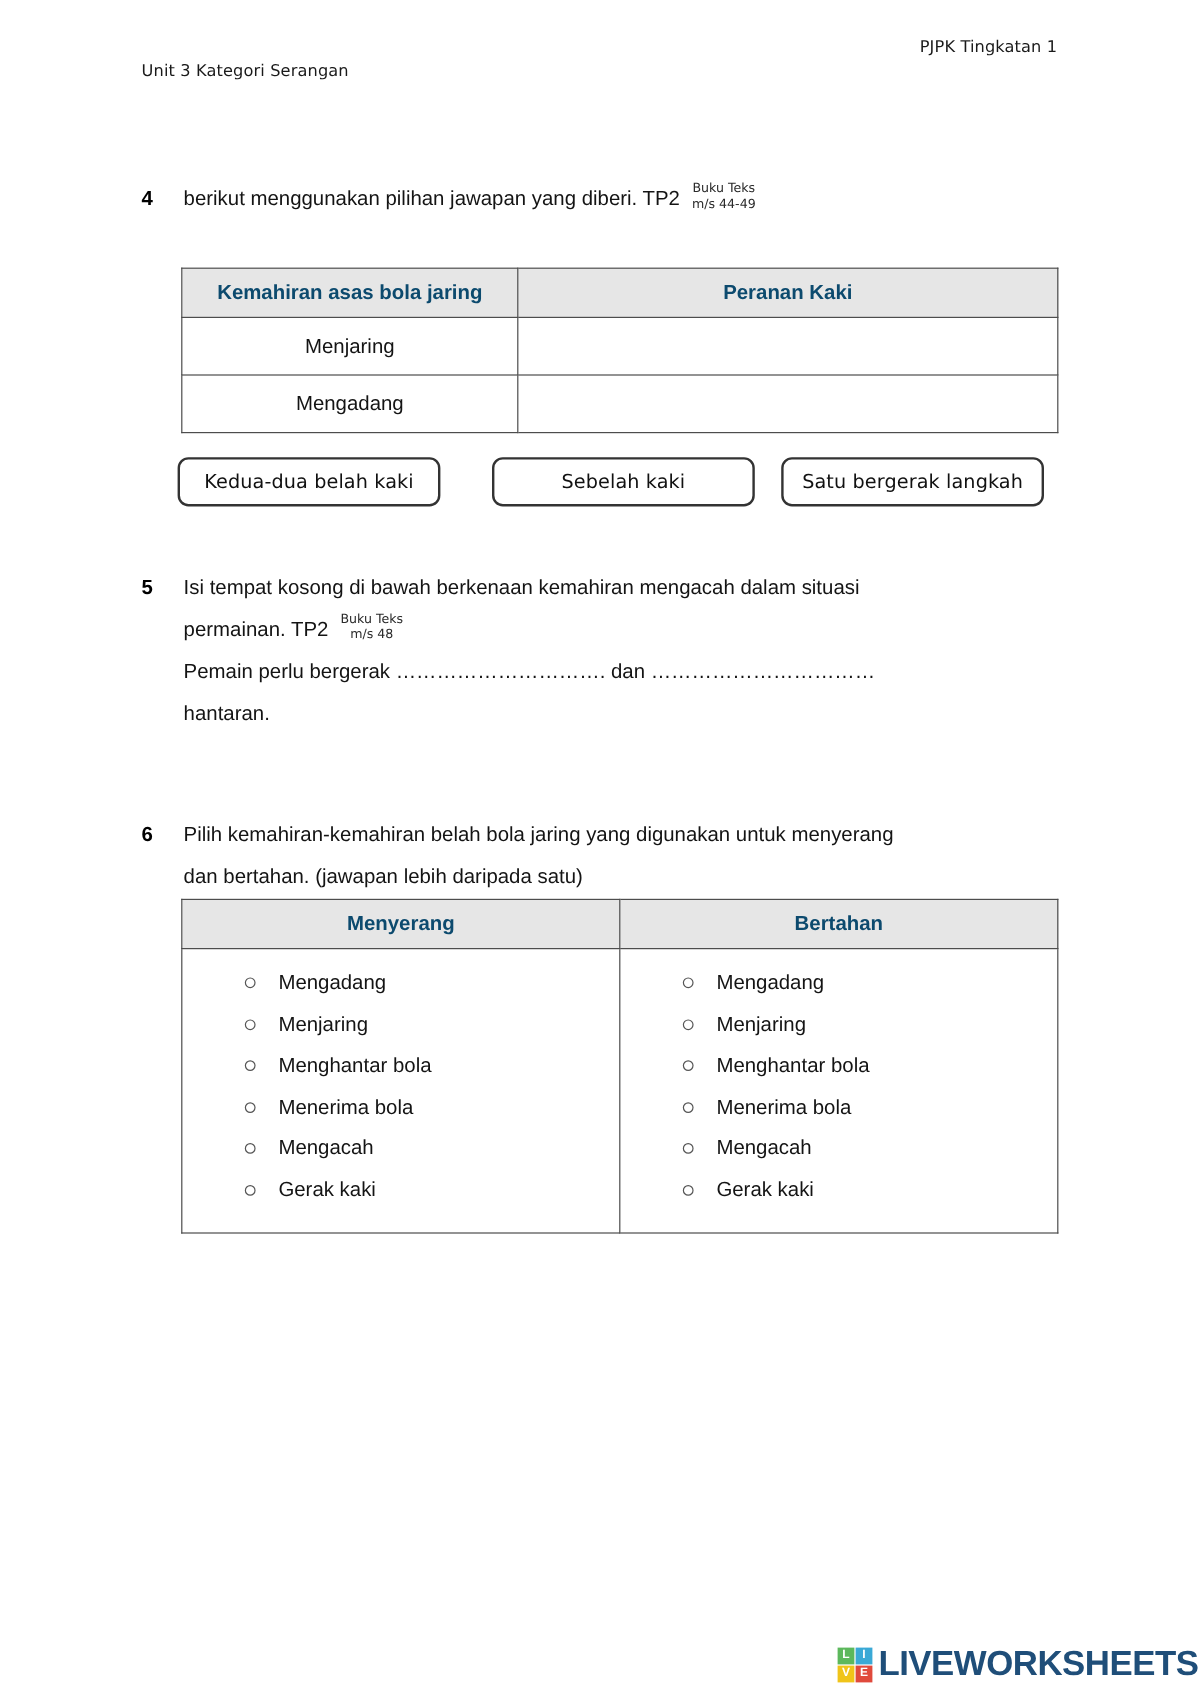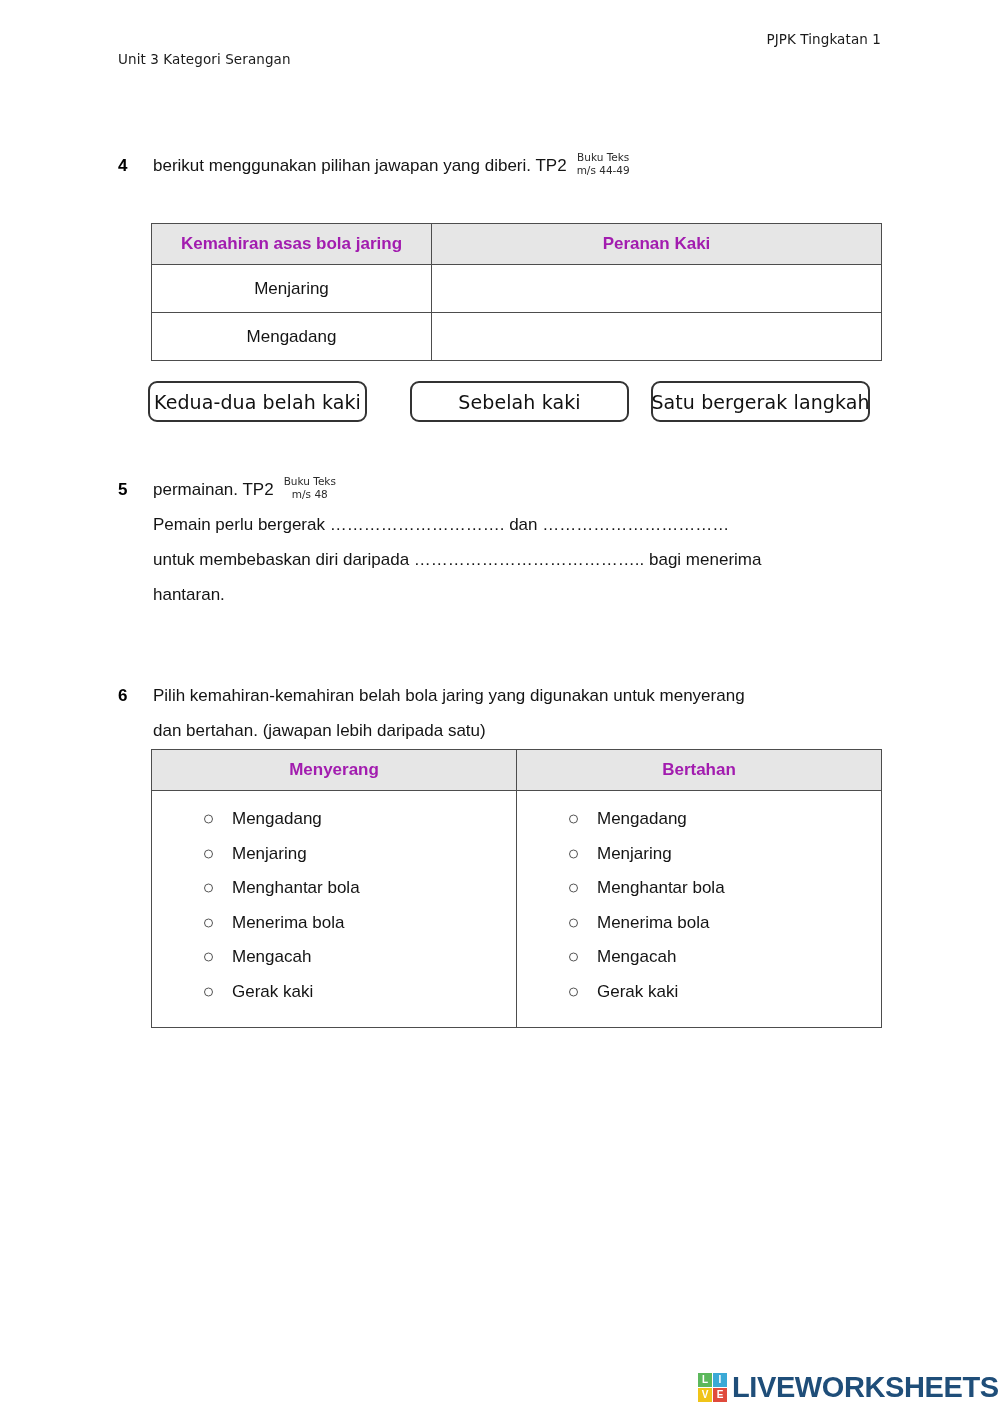--- a/index.html
+++ b/index.html
@@ -95,21 +95,21 @@
     border: 1px solid #4d4d4d;
     padding: 0;
     vertical-align: middle;
   }
   table.wsheet th {
     background: #e6e6e6;
     font-weight: bold;
     text-align: center;
     font-size: 17px;
     line-height: 24px;
-    color: #a21caf;
+    color: #0c4a6e;
     padding: 8px 4px;
   }
   table.wsheet td.centered {
     text-align: center;
     font-size: 17px;
     color: #141414;
   }
 
   
   #t-q4 {
@@ -134,21 +134,21 @@
     top: 0;
     height: 41px;
     border: 2px solid #333333;
     border-radius: 9px;
     background: #ffffff;
     box-sizing: border-box;
     display: flex;
     align-items: center;
     justify-content: center;
     font-family: "DejaVu Sans", sans-serif;
-    font-size: 19px;
+    font-size: 16px;
     color: #111111;
     letter-spacing: .1px;
     white-space: nowrap;
   }
   #opt-0 { left: 0px;   width: 219px; }
   #opt-1 { left: 262px; width: 219px; }
   #opt-2 { left: 503px; width: 219px; }
 
   
   #t-q6 {
@@ -267,25 +267,25 @@
 
   <div class="opt-row">
     <div class="opt-btn" id="opt-0" style="border-color: rgb(51, 51, 51);">Kedua-dua belah kaki</div>
     <div class="opt-btn" id="opt-1" style="border-color: rgb(51, 51, 51);">Sebelah kaki</div>
     <div class="opt-btn" id="opt-2" style="border-color: rgb(51, 51, 51);">Satu bergerak langkah</div>
   </div>
 
   <div class="q" style="top:472px;">
     <div class="q-num">5</div>
     <div class="q-body">
+      <span class="line">Isi tempat kosong di bawah berkenaan kemahiran mengacah dalam situasi</span>
       <span class="line">
         <span>permainan. TP2</span><span class="ref"><span>Buku Teks</span><span>m/s 48</span></span>
       </span>
       <span class="line">Pemain perlu bergerak …………………………. dan ……………………………</span>
-      <span class="line">untuk membebaskan diri daripada ………………………………….. bagi menerima</span>
       <span class="line">hantaran.</span>
     </div>
   </div>
 
   <div class="q" style="top:678px;">
     <div class="q-num">6</div>
     <div class="q-body">
       <span class="line">Pilih kemahiran-kemahiran belah bola jaring yang digunakan untuk menyerang</span>
       <span class="line">dan bertahan. (jawapan lebih daripada satu)</span>
     </div>

